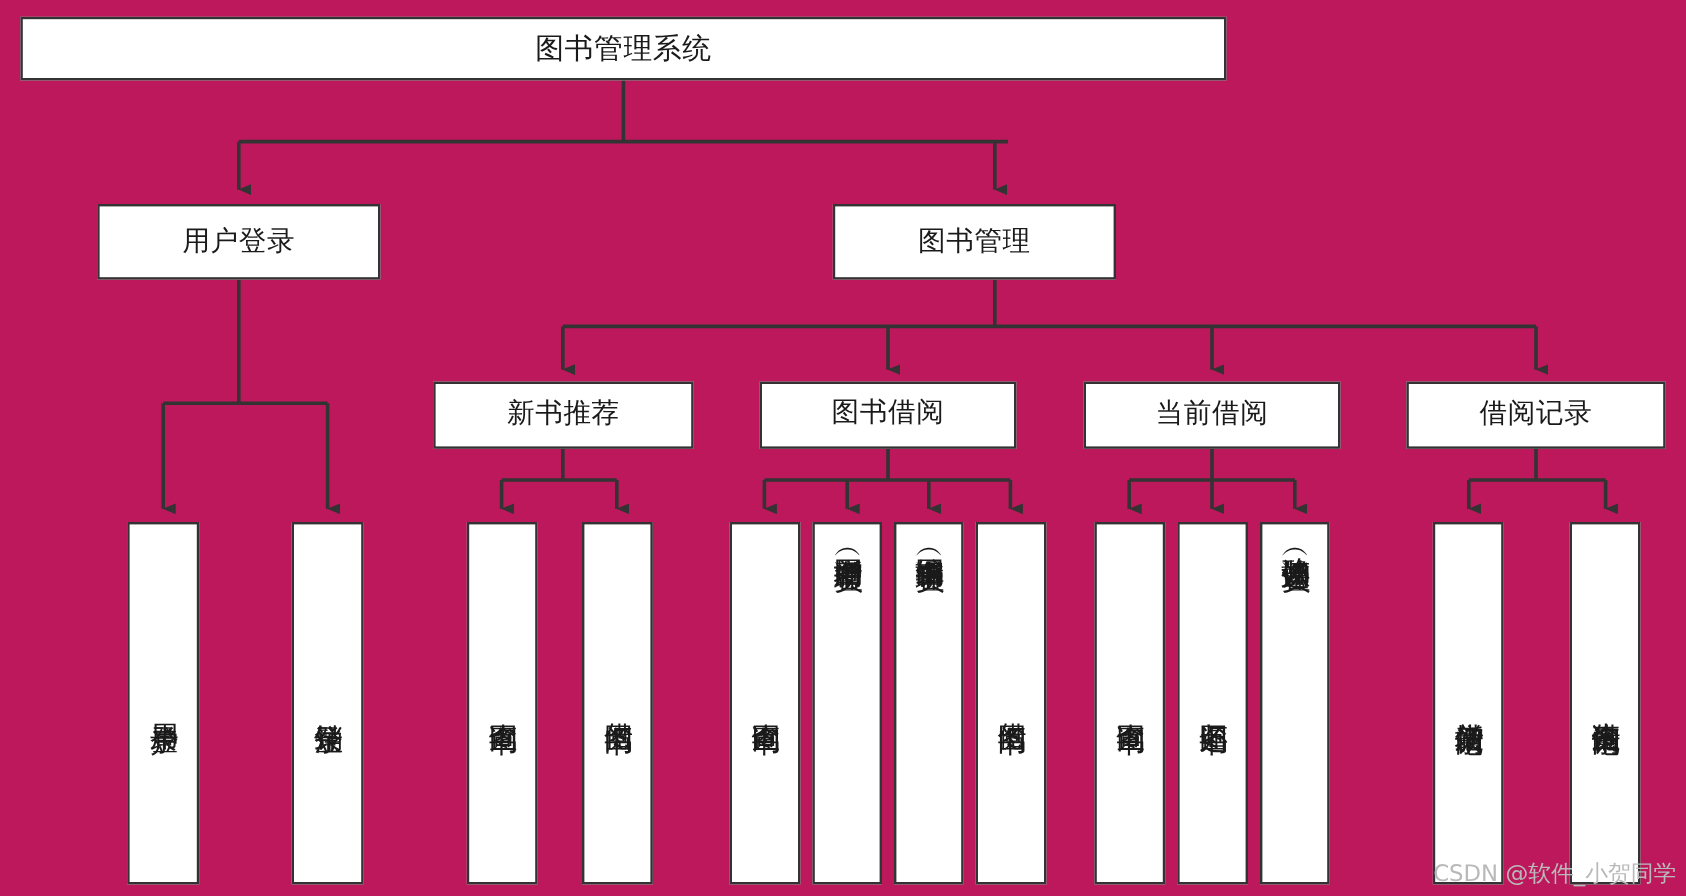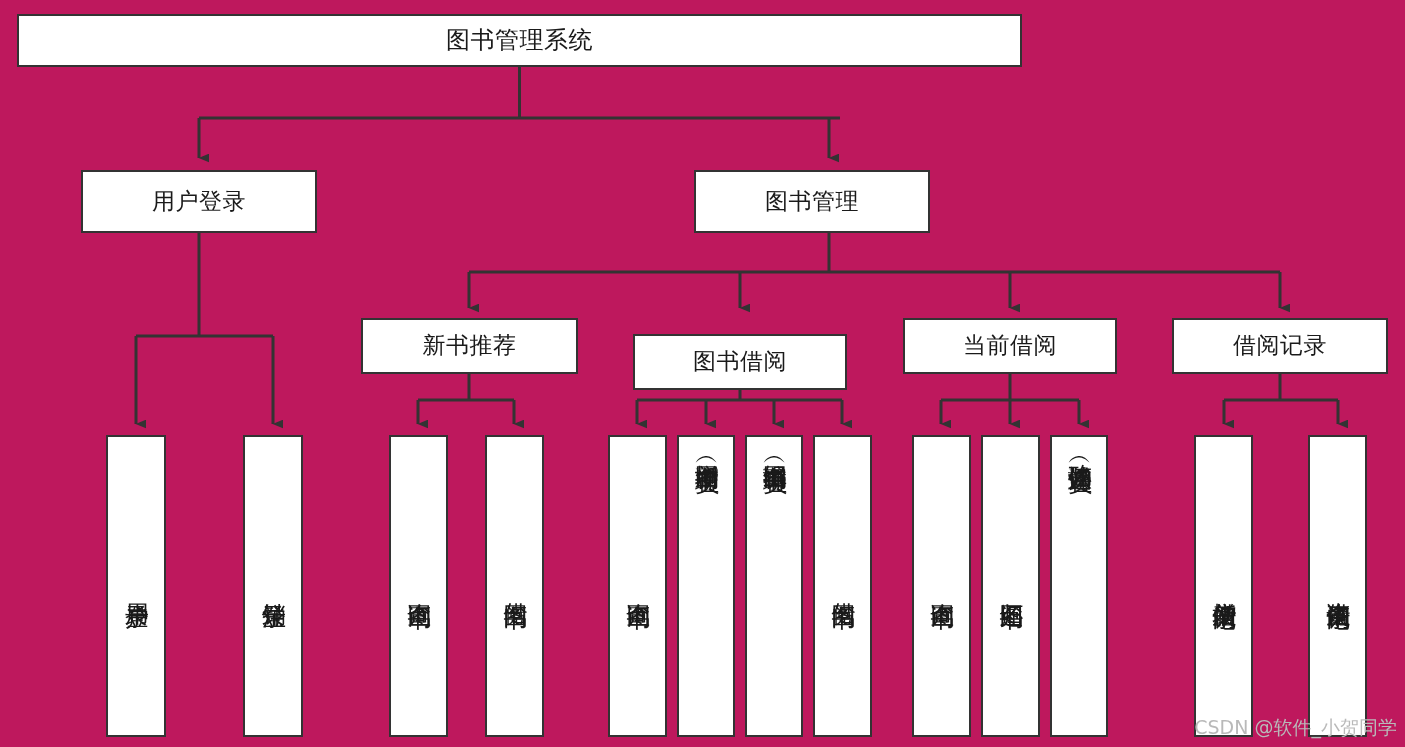--- a/index.html
+++ b/index.html
@@ -139,21 +139,21 @@
   <div class="node horiz" style="left:81px; top:170px; width:236px; height:63px;">
     <span>用户登录</span>
   </div>
   <div class="node horiz" style="left:694px; top:170px; width:236px; height:63px;">
     <span>图书管理</span>
   </div>
 
   <div class="node horiz" style="left:361px; top:318px; width:217px; height:56px;">
     <span>新书推荐</span>
   </div>
-  <div class="node horiz" style="left:633px; top:334px; width:214px; height:56px;">
+  <div class="node horiz" style="left:633px; top:318px; width:214px; height:56px;font-family:Liberation Mono, monospace;">
     <span>图书借阅</span>
   </div>
   <div class="node horiz" style="left:1172px; top:318px; width:216px; height:56px;">
     <span>借阅记录</span>
   </div>
   <div class="node horiz" style="left:903px; top:318px; width:214px; height:56px;">
     <span>当前借阅</span>
   </div>
 
   <div class="node vert centered" style="left:106px; top:435px; width:60px; height:302px;">

